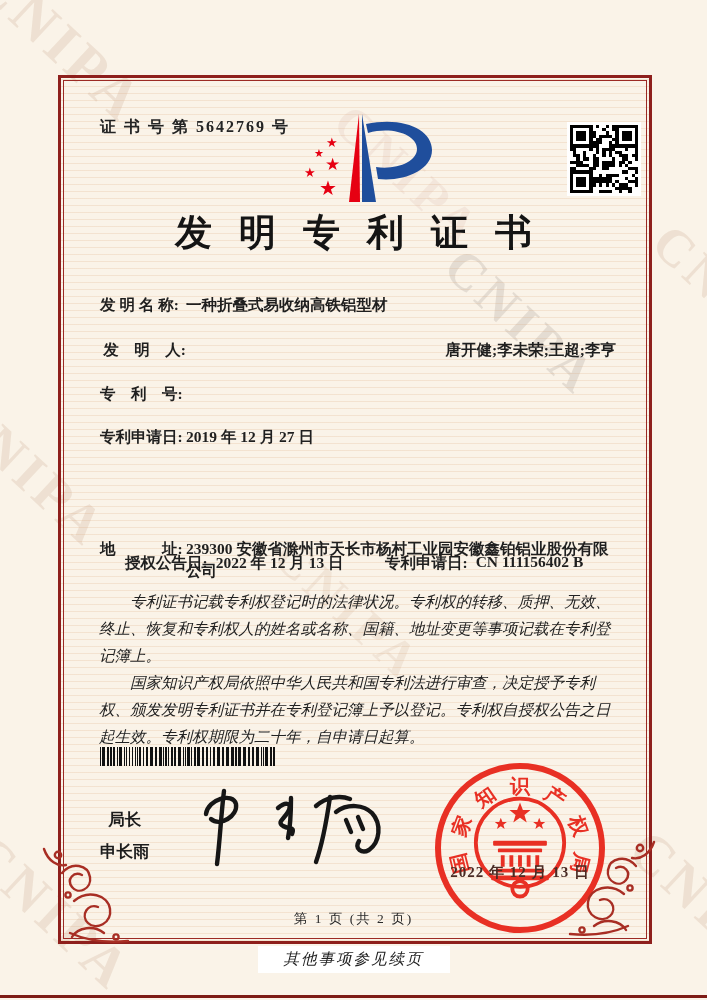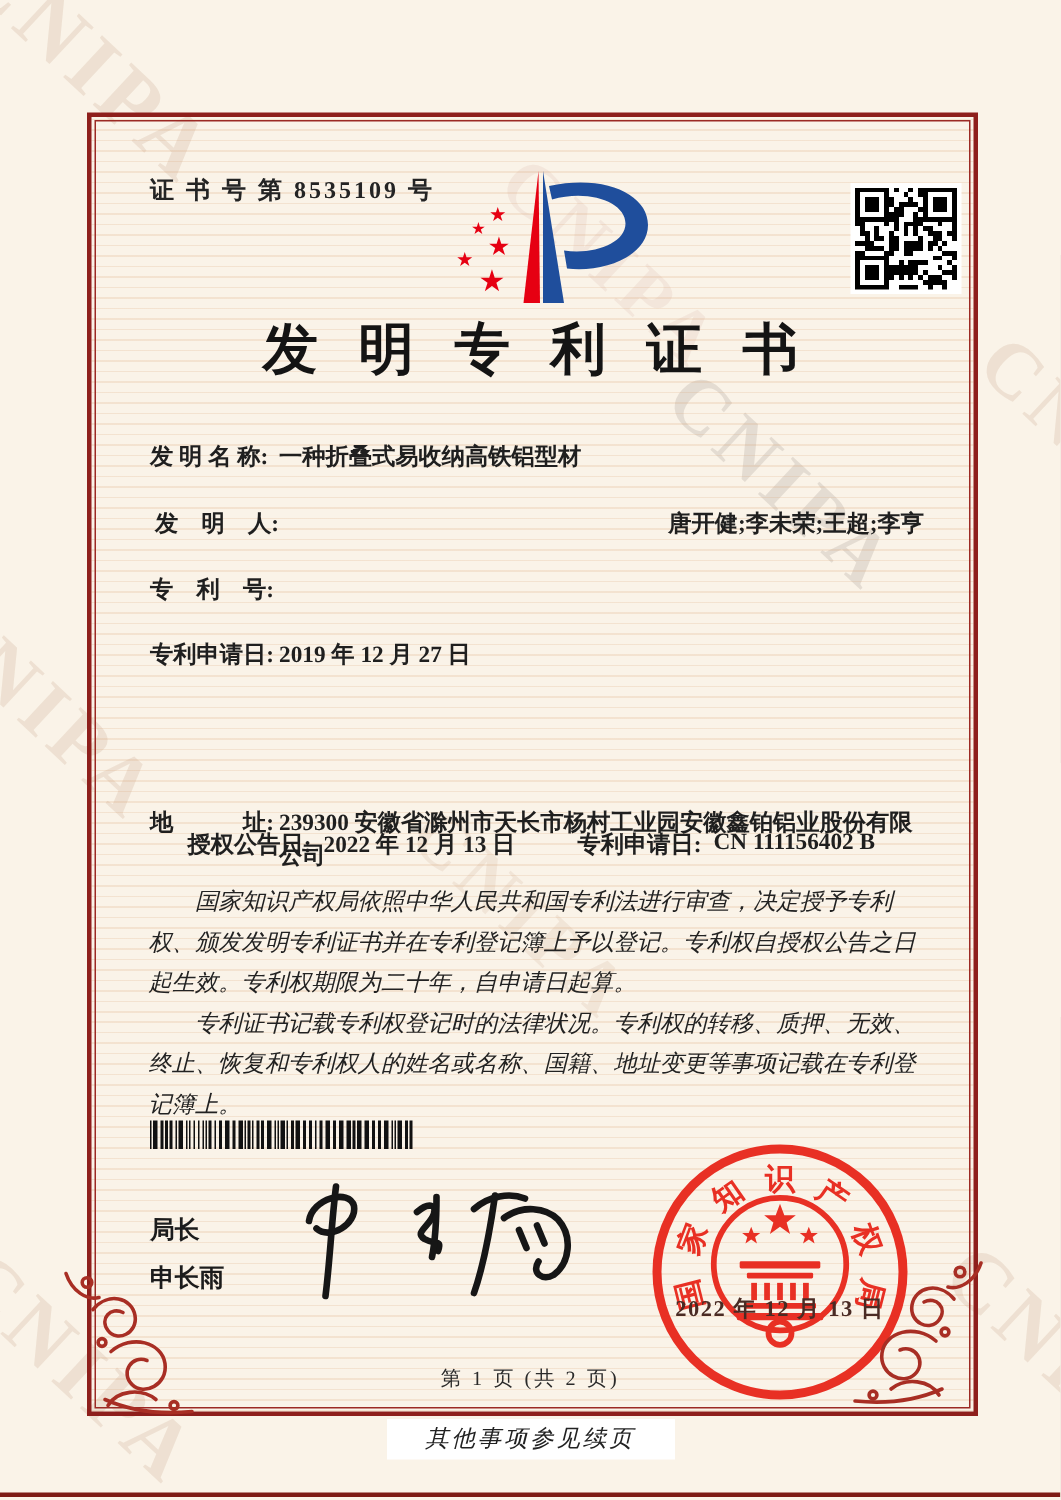--- a/index.html
+++ b/index.html
@@ -42,21 +42,21 @@
   .grant-b{display:flex;}
   .grant-row .field-label{width:auto;margin-right:8px;}
 
   .body-text{position:absolute;left:99px;top:588px;width:514px;font-size:15.5px;
              line-height:27px;color:#222;font-style:italic;}
   .body-text p{margin:0;text-indent:2em;}
 
   .barcode{position:absolute;left:100px;top:747px;width:184px;height:19px;display:flex;align-items:stretch;}
   .barcode i{display:block;height:100%;}
 
-  .signer{position:absolute;left:100px;top:804px;font-size:16.5px;color:#1c1c1c;font-weight:600;line-height:32px;}
+  .signer{position:absolute;left:100px;top:804px;font-size:16.5px;color:#1c1c1c;font-weight:600;line-height:32px;text-align:center;}
   .signature{position:absolute;left:192px;top:786px;width:212px;height:92px;}
 
   
   .seal{position:absolute;left:435px;top:763px;width:170px;height:170px;opacity:.95;}
   .seal-ring{position:absolute;inset:0;border:6px solid #e8261a;border-radius:50%;box-sizing:border-box;}
   .seal-char{position:absolute;font-size:20px;font-weight:700;color:#e8261a;font-family:"Liberation Sans",sans-serif;}
   .seal-emblem{position:absolute;left:50%;top:50%;transform:translate(-50%,-52%);}
   .seal-date{position:absolute;left:0;width:170px;top:100px;text-align:center;font-size:15px;
              font-weight:700;color:#41211a;letter-spacing:1px;z-index:4;}
 
@@ -85,21 +85,21 @@
   <div class="wm" style="left:258px;top:580px;font-size:50px;color:rgba(196,158,132,.16);">CNIPA</div>
   <div class="wm" style="left:-48px;top:880px;font-size:56px;">CNIPA</div>
   <div class="wm" style="left:612px;top:876px;font-size:56px;">CNIPA</div>
 
   <div class="frame">
     <div class="frame-inner"></div>
   </div>
 
   <div class="content">
 
-    <div class="certno">证 书 号 第 8535109 号</div>
+    <div class="certno">证 书 号 第 5642769 号</div>
 
     <div class="logo">
       <span class="star" style="left:30px;top:26px;font-size:13px;">★</span>
       <span class="star" style="left:18px;top:38px;font-size:11px;">★</span>
       <span class="star" style="left:29px;top:46px;font-size:17px;">★</span>
       <span class="star" style="left:8px;top:56px;font-size:13px;">★</span>
       <span class="star" style="left:23px;top:68px;font-size:20px;">★</span>
       <svg width="148" height="97" viewBox="0 0 148 97">
         <path d="M63,4 L53,92 L64,92 Z" fill="#e60012"></path>
         <path d="M66,4 L66,92 L80,92 Z" fill="#1f4e9c"></path>
@@ -287,22 +287,22 @@
         <span class="field-label">授权公告日:</span>
         <span>2022 年 12 月 13 日</span>
       </div>
       <div class="grant-b">
         <span class="field-label">专利申请日:</span>
         <span>CN 111156402 B</span>
       </div>
     </div>
 
     <div class="body-text">
+      <p>专利证书记载专利权登记时的法律状况。专利权的转移、质押、无效、终止、恢复和专利权人的姓名或名称、国籍、地址变更等事项记载在专利登记簿上。</p>
       <p>国家知识产权局依照中华人民共和国专利法进行审查，决定授予专利权、颁发发明专利证书并在专利登记簿上予以登记。专利权自授权公告之日起生效。专利权期限为二十年，自申请日起算。</p>
-      <p>专利证书记载专利权登记时的法律状况。专利权的转移、质押、无效、终止、恢复和专利权人的姓名或名称、国籍、地址变更等事项记载在专利登记簿上。</p>
     </div>
 
     <div class="barcode" id="barcode">
         <i style="width:1px;background:#111"></i>
         <i style="width:1px"></i>
         <i style="width:3px;background:#111"></i>
         <i style="width:2px"></i>
         <i style="width:2px;background:#111"></i>
         <i style="width:1px"></i>
         <i style="width:2px;background:#111"></i>

